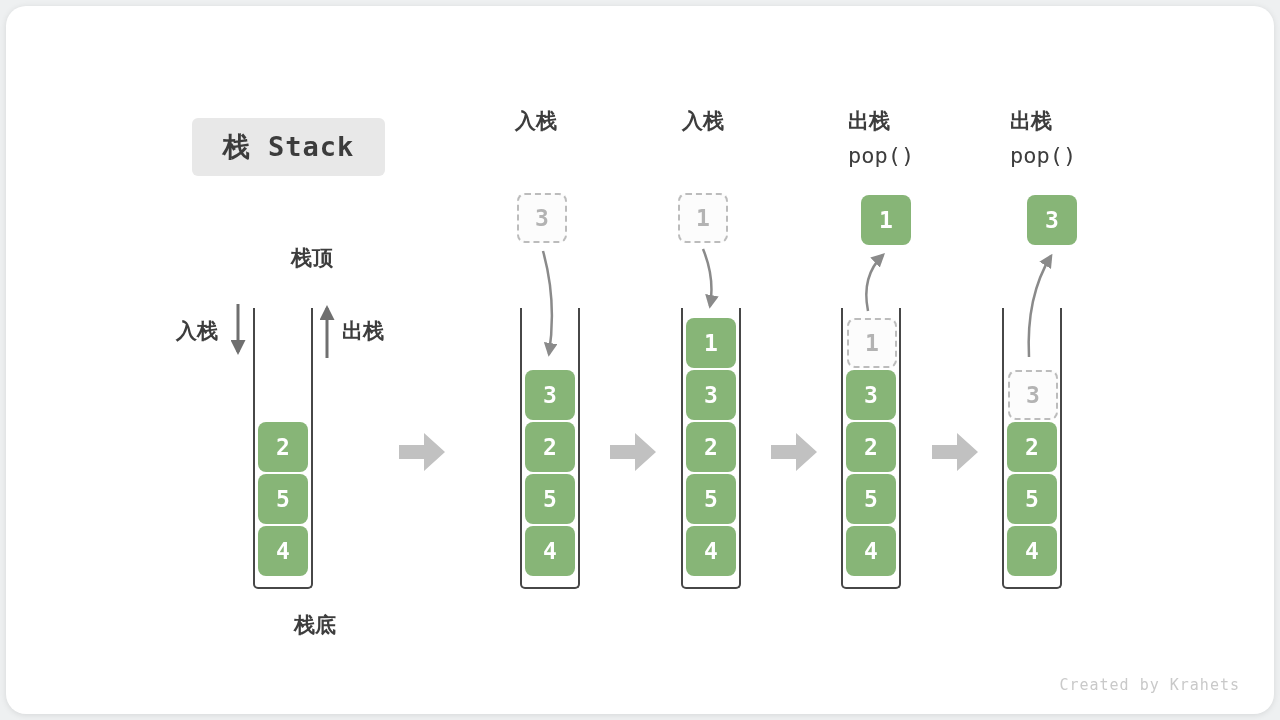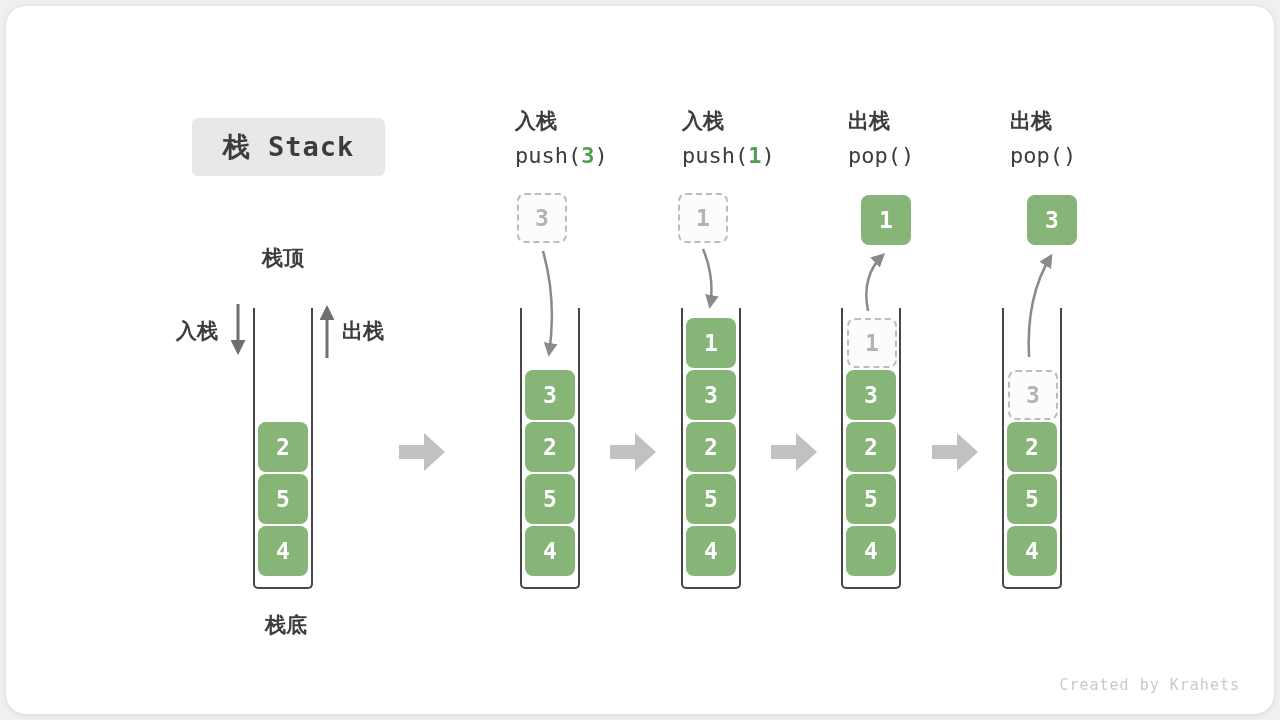--- a/index.html
+++ b/index.html
@@ -28,21 +28,21 @@
   }
   .op-code{
     margin-top:9px;
     font-family:"DejaVu Sans Mono","Liberation Mono",monospace;
     font-size:22px;color:#3d3d3d;line-height:26px;
   }
   .op-code .arg{color:#4f9e51;font-weight:700;}
   .cn-label{
     font-size:21px;font-weight:700;color:#3d3d3d;line-height:26px;
   }
-  .center{text-align:center;}
+  .center{text-align:right;}
   .well{
     top:302px;width:60px;height:281px;box-sizing:border-box;
     border:2px solid #474747;border-top:none;
     border-radius:0 0 5px 5px;background:transparent;
   }
   .block{
     width:50px;height:50px;box-sizing:border-box;
     background:#87b577;border-radius:8px;
     display:flex;align-items:center;justify-content:center;
     font-family:"DejaVu Sans Mono","Liberation Mono",monospace;
@@ -91,25 +91,23 @@
     <polygon fill="#c1c1c1" points="765,439 790,439 790,427 811,446 790,465 790,453 765,453"></polygon>
     <polygon fill="#c1c1c1" points="926,439 951,439 951,427 972,446 951,465 951,453 926,453"></polygon>
   </svg>
 
   <div class="abs title-box">
     <span>栈 Stack</span>
   </div>
 
   <div class="abs op" style="left:509px;top:102px;">
     <div class="op-cn">入栈</div>
-    <div class="op-code"><span>push(</span><span class="arg">3</span><span>)</span></div>
   </div>
   <div class="abs op" style="left:676px;top:102px;">
     <div class="op-cn">入栈</div>
-    <div class="op-code"><span>push(</span><span class="arg">1</span><span>)</span></div>
   </div>
   <div class="abs op" style="left:842px;top:102px;">
     <div class="op-cn">出栈</div>
     <div class="op-code"><span>pop(</span><span class="arg"></span><span>)</span></div>
   </div>
   <div class="abs op" style="left:1004px;top:102px;">
     <div class="op-cn">出栈</div>
     <div class="op-code"><span>pop(</span><span class="arg"></span><span>)</span></div>
   </div>
 

